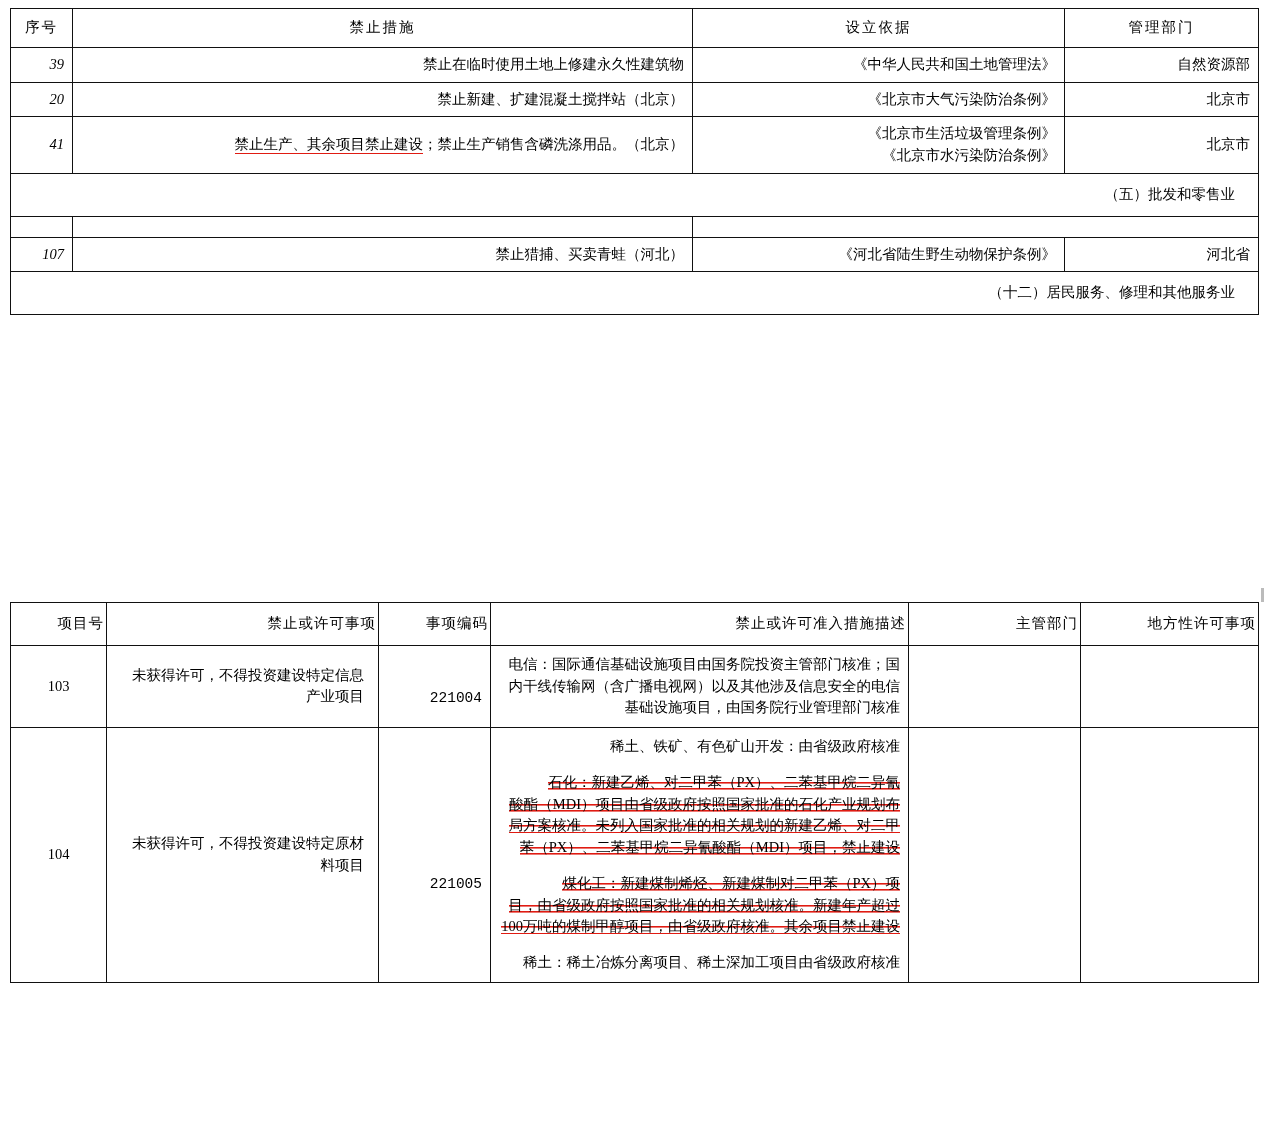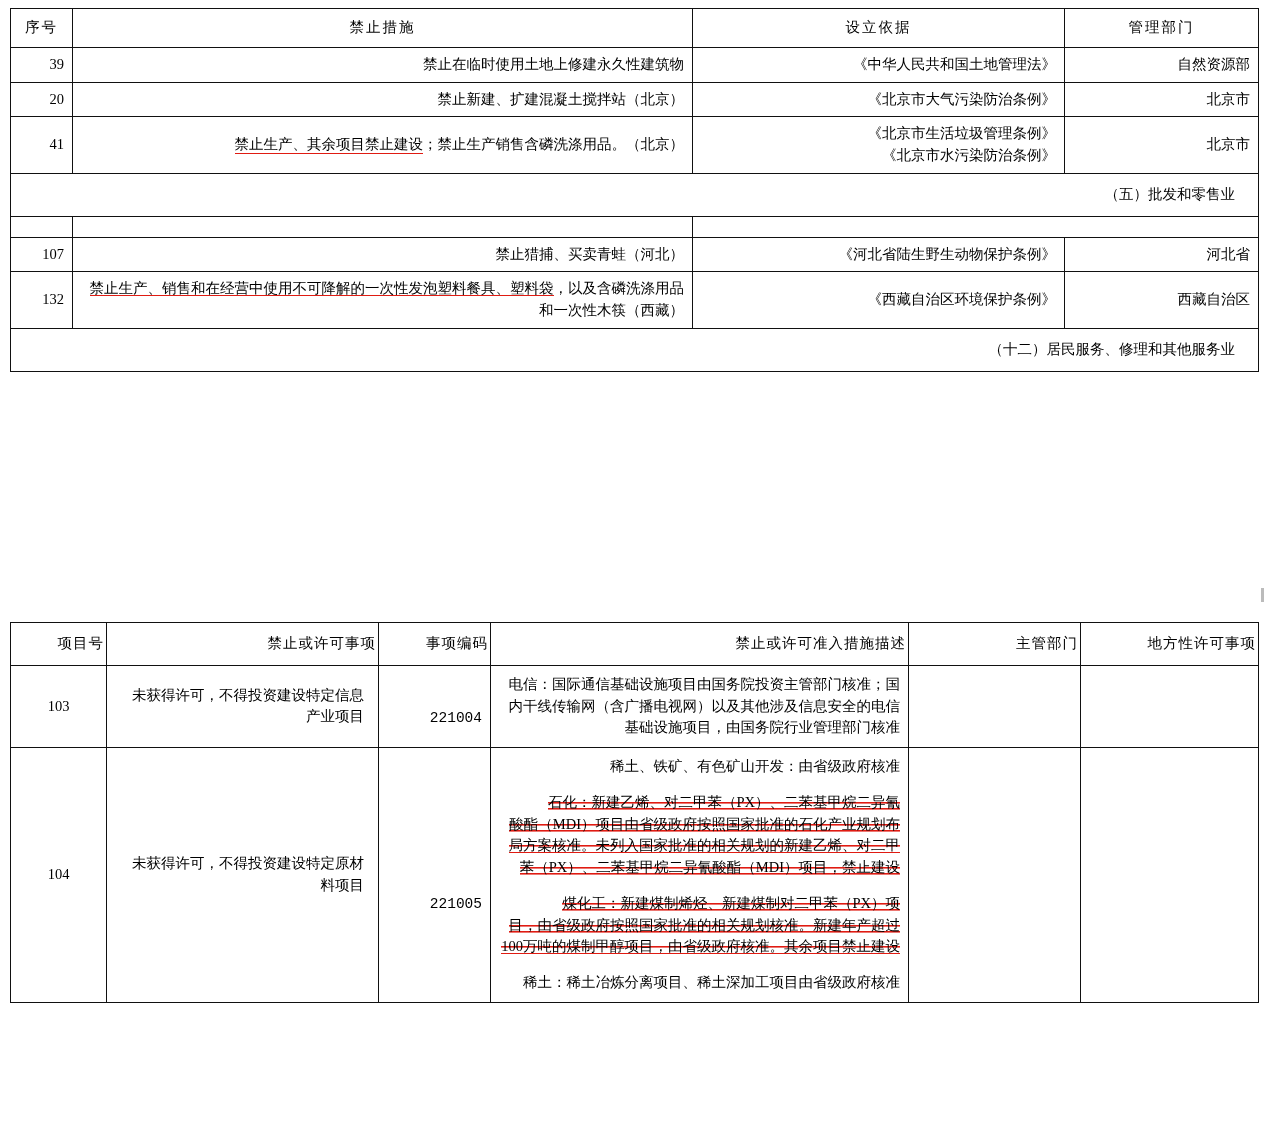--- a/index.html
+++ b/index.html
@@ -40,20 +40,21 @@
   }
   .hdr-cell {
     text-align: center !important;
     font-weight: bold;
     font-size: 18px;
     letter-spacing: 2px;
     padding: 8px 4px !important;
   }
   .num-cell {
     text-align: right;
+    font-style: italic;
   }
   .section-row td {
     font-size: 16px;
     padding: 10px 23px !important;
   }
 
   
   #table1 {
     position: absolute;
     left: 10px;
@@ -73,21 +74,21 @@
     height: 10px;
     padding: 0 !important;
     border-top: 1px solid #111;
     border-bottom: 1px solid #111;
   }
 
   
   #table2 {
     position: absolute;
     left: 10px;
-    top: 622px;
+    top: 602px;
     width: 1248px;
   }
   .t2-c1 { width: 96px; }
   .t2-c2 { width: 272px; }
   .t2-c3 { width: 112px; }
   .t2-c4 { width: 418px; }
   .t2-c5 { width: 172px; }
   .t2-c6 { width: 178px; }
 
   .t2-hdr td {
@@ -213,26 +214,20 @@
         <td style="border-left:none;"></td>
       </tr>
 
       <tr class="row-tall">
         <td class="num-cell">107</td>
         <td>禁止猎捕、买卖青蛙（河北）</td>
         <td>《河北省陆生野生动物保护条例》</td>
         <td>河北省</td>
       </tr>
 
-      <tr class="row-tall">
-        <td class="num-cell">132</td>
-        <td><span class="uline-block">禁止生产、销售和在经营中使用不可降解的一次性发泡塑料餐具、塑料袋</span><span>，以及含磷洗涤用品和一次性木筷（西藏）</span></td>
-        <td>《西藏自治区环境保护条例》</td>
-        <td>西藏自治区</td>
-      </tr>
 
       <tr class="section-row">
         <td colspan="4">（十二）居民服务、修理和其他服务业</td>
       </tr>
     </tbody>
   </table>
 
   <div class="right-tick"></div>
 
   <table class="doc-table" id="table2">

